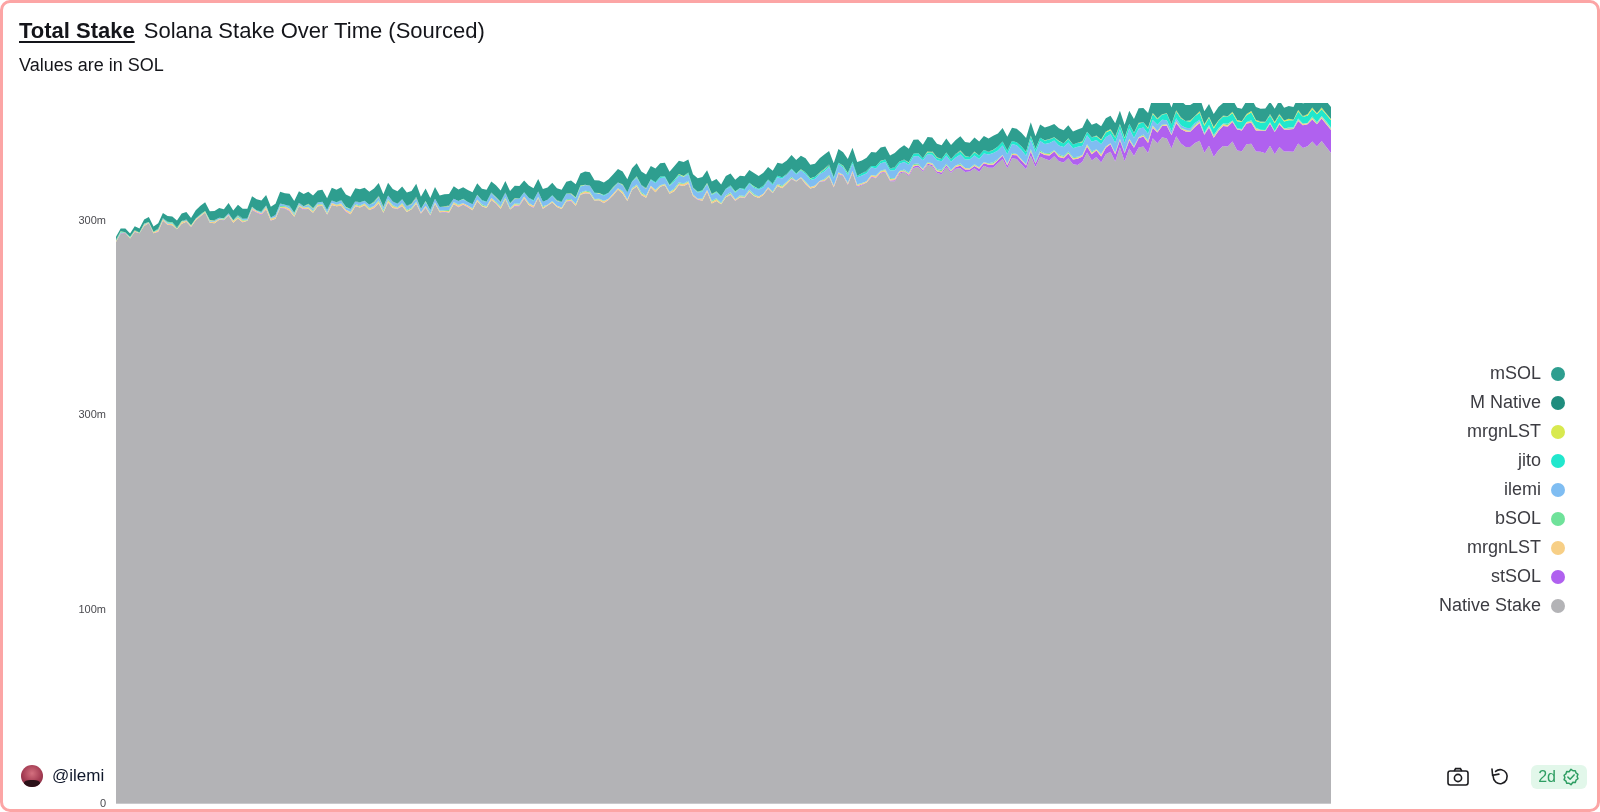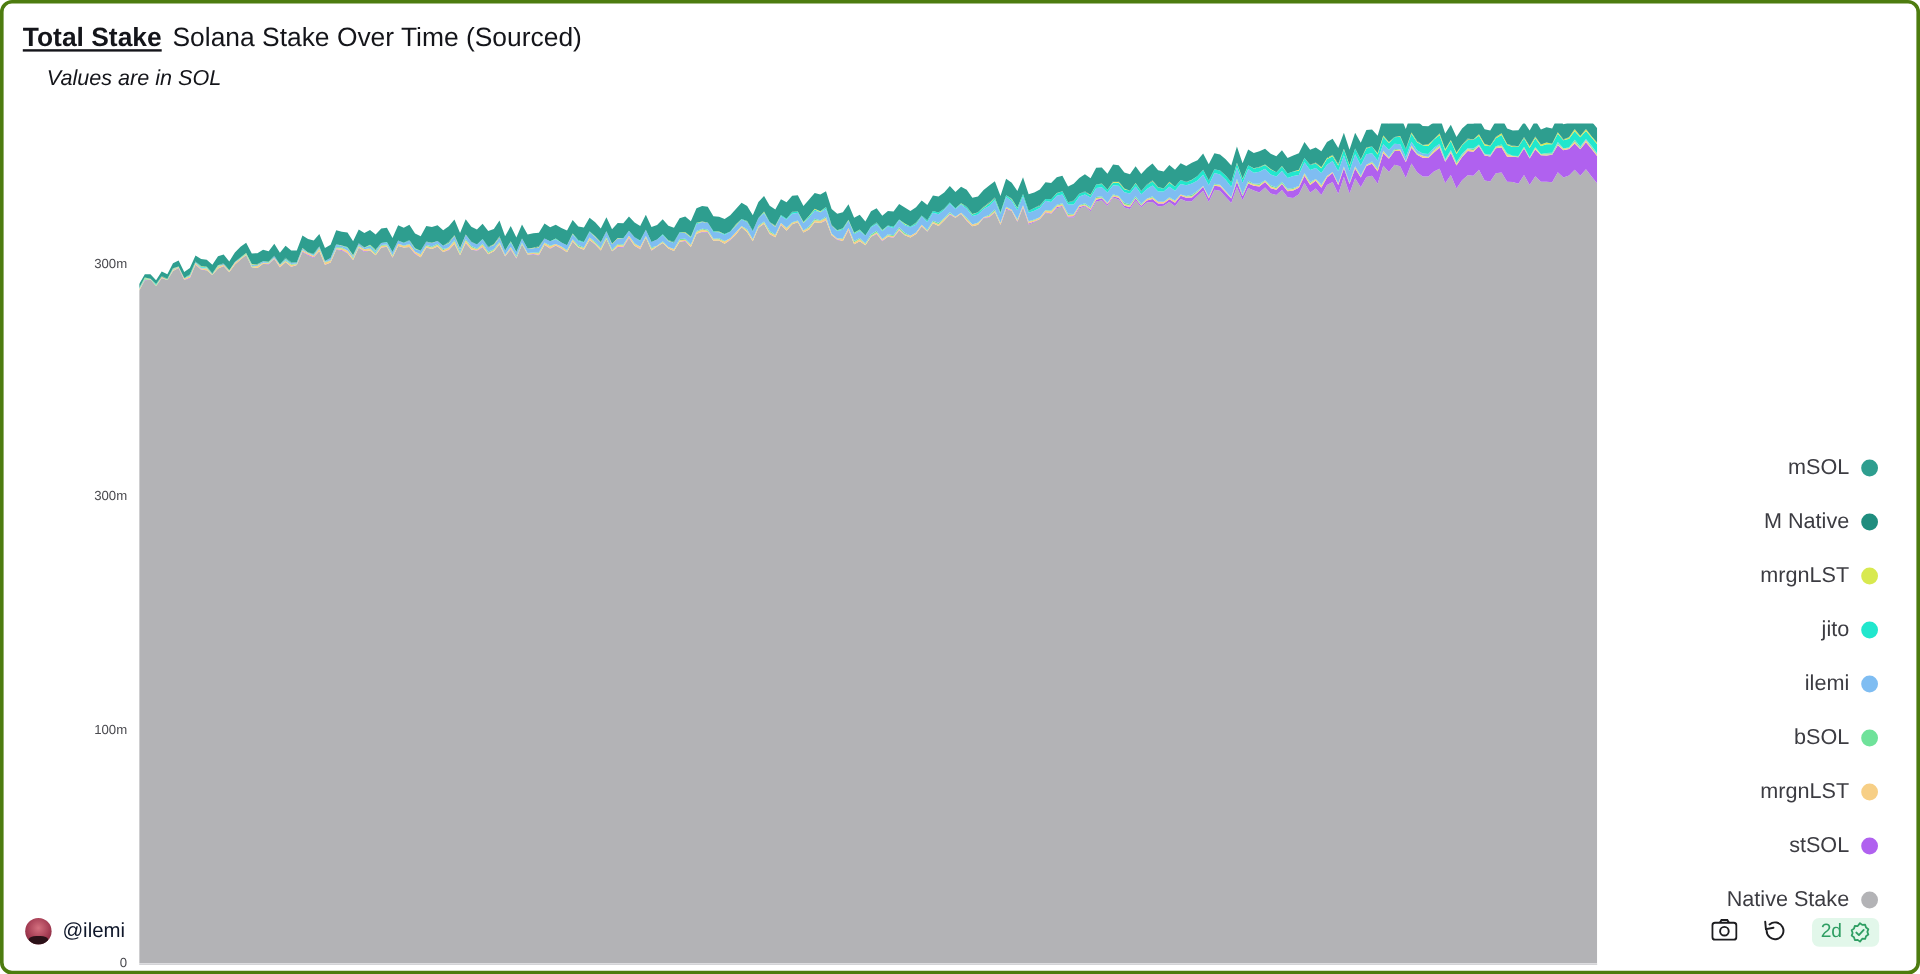--- a/index.html
+++ b/index.html
@@ -6,21 +6,21 @@
   html, body {
     width: 1600px; height: 812px;
     background: #ffffff;
     font-family: "Liberation Sans", sans-serif;
     overflow: hidden;
   }
   #root {
     position: relative;
     width: 1600px; height: 812px;
     background: #ffffff;
-    border: 3px solid #4d7c0f;
+    border: 3px solid #fca5a5;
     border-radius: 10px;
   }
 
   
   #header { position: absolute; left: 16px; top: 14px; }
   #title-line {
     font-size: 22px;
     color: #14151a;
     white-space: nowrap;
     line-height: 1.25;
@@ -30,26 +30,24 @@
     text-decoration: underline;
     text-underline-offset: 3px;
     color: #14151a;
   }
   #title-sub-inline {
     font-weight: 400;
     color: #14151a;
     margin-left: 9px;
   }
   #subtitle {
-    font-style: italic;
     font-size: 18px;
     color: #14151a;
     margin-top: 10px;
     white-space: nowrap;
-    margin-left: 20px;
   }
 
   
   #chart-area {
     position: absolute;
     left: 0; top: 88px;
     width: 1600px; height: 660px;
   }
   #plot {
     position: absolute;
@@ -102,21 +100,20 @@
     flex-direction: column;
     gap: 8px;
     align-items: flex-end;
   }
   .legend-item {
     display: flex;
     align-items: center;
     justify-content: flex-start;
     gap: 10px;
     cursor: pointer;
-    margin-top: 16px;
   }
   .legend-label {
     font-size: 18px;
     color: #3c3c42;
     white-space: nowrap;
   }
   .legend-dot {
     width: 14px; height: 14px;
     border-radius: 50%;
     flex: 0 0 auto;
@@ -166,23 +163,23 @@
     left: 3px; right: 3px; bottom: 0; height: 7px;
     background: #2b1118;
     border-radius: 40% 40% 0 0;
   }
   #handle {
     font-size: 17px;
     color: #0f172a;
   }
   #footer-right {
     position: absolute;
-    right: 31px; bottom: 20px;
-    display: flex;
-    align-items: flex-start;
+    right: 10px; bottom: 20px;
+    display: flex;
+    align-items: center;
     gap: 20px;
   }
   .ficon { display: flex; align-items: center; cursor: pointer; }
   #freshness {
     display: flex;
     align-items: center;
     gap: 6px;
     background: #e2f7ea;
     border-radius: 6px;
     padding: 3px 7px;

